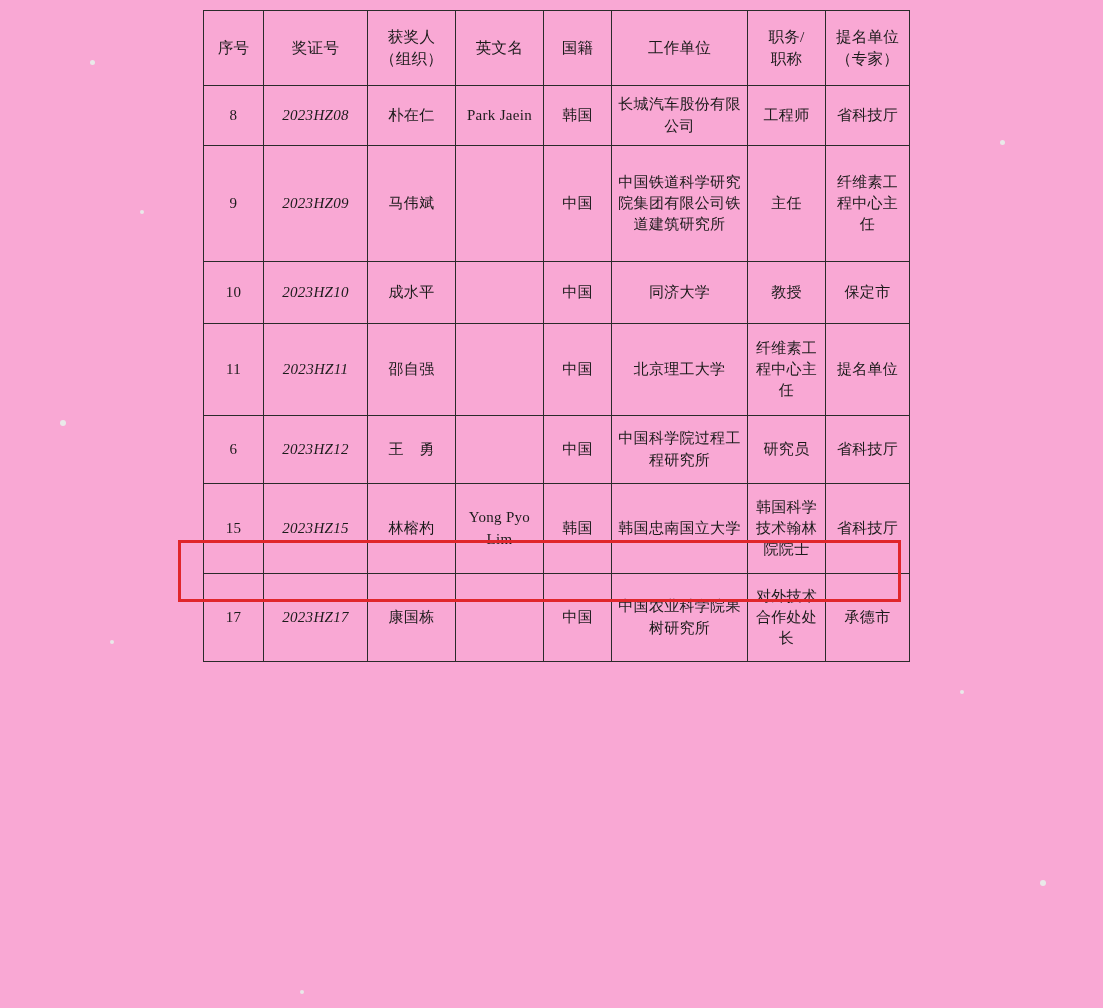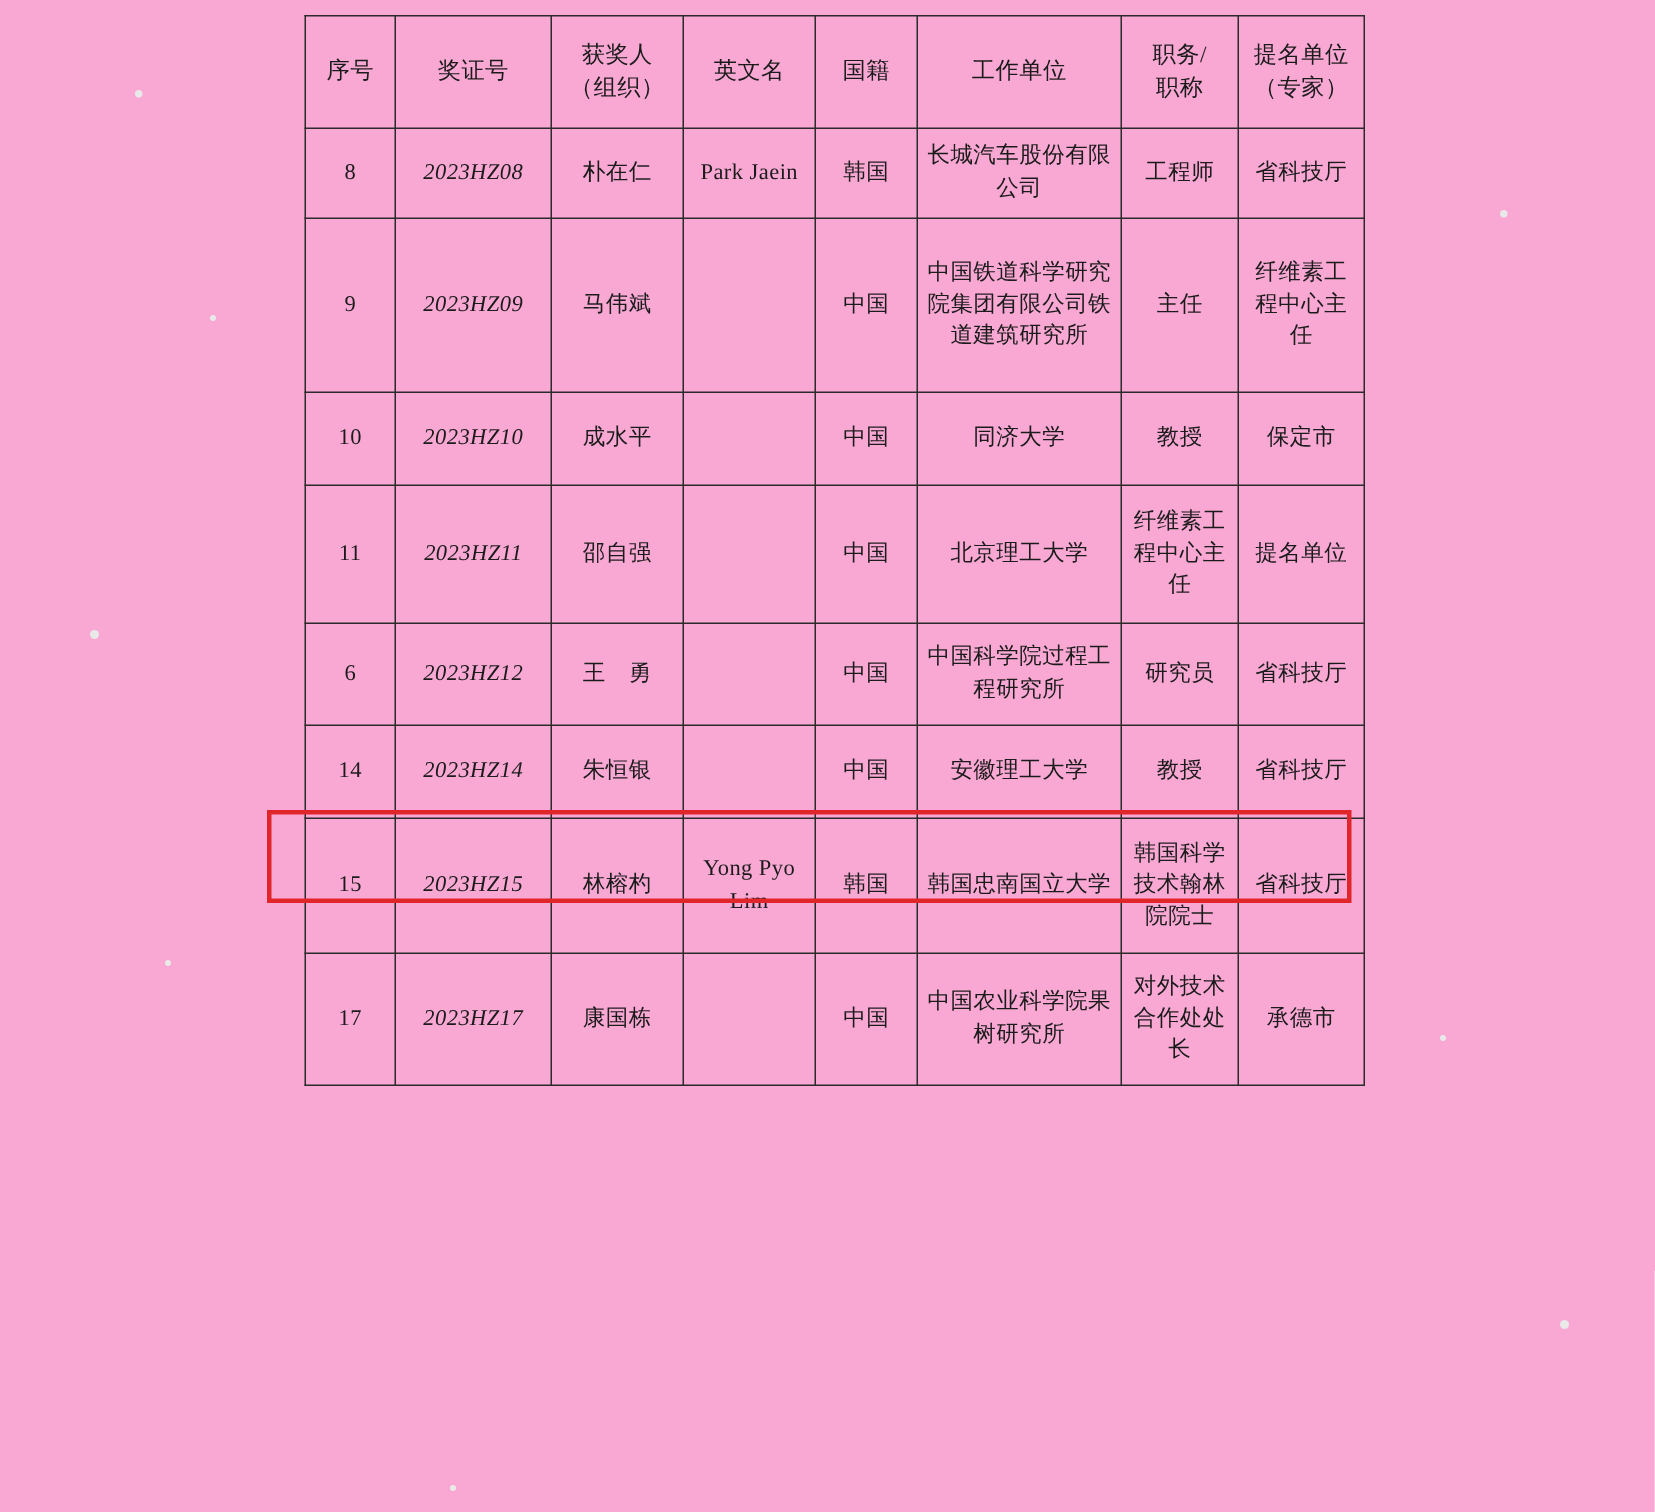--- a/index.html
+++ b/index.html
@@ -196,30 +196,20 @@
           <td class="cert">2023HZ12</td>
           <td class="name-spaced">王　勇</td>
           <td class="en-name"></td>
           <td>中国</td>
           <td class="org">中国科学院过程工程研究所</td>
           <td class="title">研究员</td>
           <td class="nom">省科技厅</td>
         </tr>
 
 
-        <tr style="height:62px;">
-          <td>14</td>
-          <td class="cert">2023HZ14</td>
-          <td>朱恒银</td>
-          <td class="en-name"></td>
-          <td>中国</td>
-          <td class="org">安徽理工大学</td>
-          <td class="title">教授</td>
-          <td class="nom">省科技厅</td>
-        </tr>
 
         <tr style="height:90px;">
           <td>15</td>
           <td class="cert">2023HZ15</td>
           <td>林榕杓</td>
           <td class="en-name">Yong Pyo Lim</td>
           <td>韩国</td>
           <td class="org">韩国忠南国立大学</td>
           <td class="title">韩国科学技术翰林院院士</td>
           <td class="nom">省科技厅</td>

